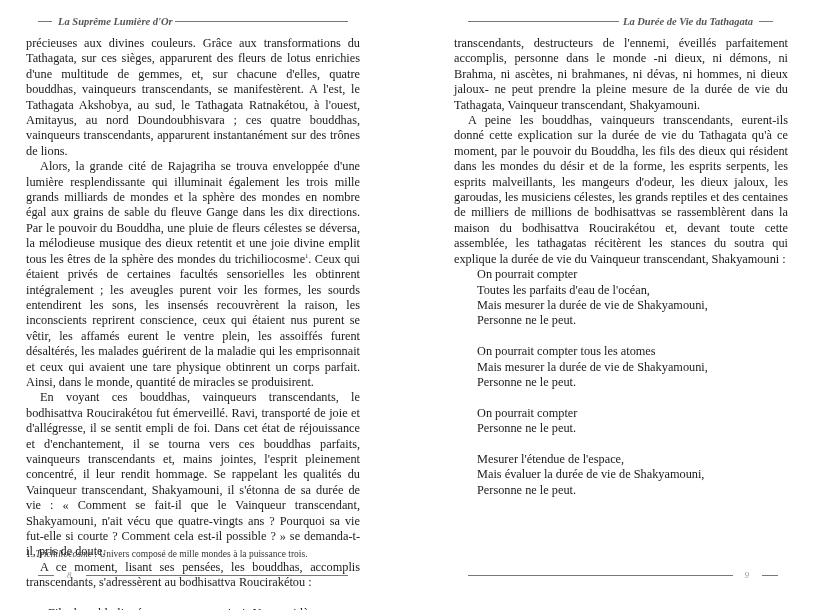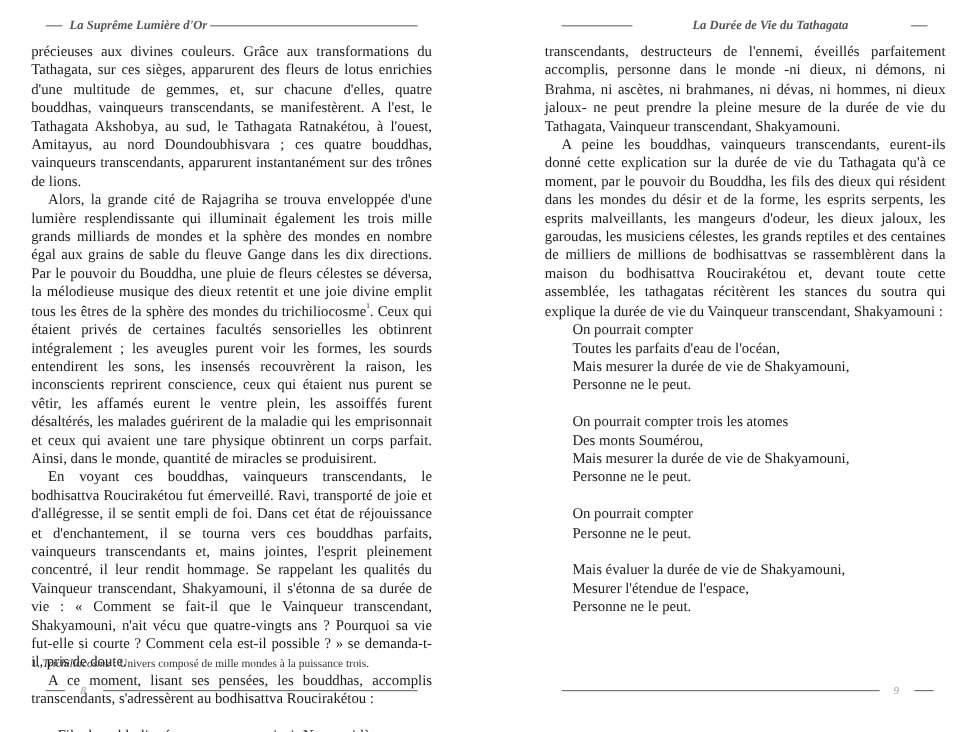--- a/index.html
+++ b/index.html
@@ -8,21 +8,21 @@
   .page { position: absolute; top: 0; height: 610px; }
   #page-left { left: 0; width: 408px; }
   #page-right { left: 408px; width: 408px; }
 
   .running-head { position: absolute; top: 14px; height: 14px; display: flex; align-items: center;
                   font-style: italic; font-weight: bold; font-size: 10.5px; color: #555; }
   .rule { height: 1px; background: #777; }
   #page-left .running-head { left: 38px; width: 310px; }
   #page-left .running-head .rule-short { width: 14px; margin-right: 6px; }
   #page-left .running-head .rule-long { flex: 1; margin-left: 2px; }
-  #page-right .running-head { left: 60px; width: 305px; gap: 46px; }
+  #page-right .running-head { left: 60px; width: 305px; }
   #page-right .running-head .rule-long { flex: 1; margin-right: 4px; }
   #page-right .running-head .rule-short { width: 14px; margin-left: 6px; }
 
   .text { position: absolute; top: 36px; font-size: 12.3px; line-height: 15.4px; text-align: justify; }
   #page-left .text { left: 26px; width: 334px; }
   #page-right .text { left: 46px; width: 334px; }
   .text p { margin: 0; }
   .text p.indent { text-indent: 14px; }
   .text p.last { text-align-last: left; }
   .gap { height: 15.4px; }
@@ -87,34 +87,33 @@
     <p class="indent">A peine les bouddhas, vainqueurs transcendants, eurent-ils donné cette explication sur la durée de vie du Tathagata qu'à ce moment, par le pouvoir du Bouddha, les fils des dieux qui résident dans les mondes du désir et de la forme, les esprits serpents, les esprits malveillants, les mangeurs d'odeur, les dieux jaloux, les garoudas, les musiciens célestes, les grands reptiles et des centaines de milliers de millions de bodhisattvas se rassemblèrent dans la maison du bodhisattva Roucirakétou et, devant toute cette assemblée, les tathagatas récitèrent les stances du soutra qui explique la durée de vie du Vainqueur transcendant, Shakyamouni :</p>
 
     <div class="verse">
       <span class="line">On pourrait compter</span>
       <span class="line">Toutes les parfaits d'eau de l'océan,</span>
       <span class="line">Mais mesurer la durée de vie de Shakyamouni,</span>
       <span class="line">Personne ne le peut.</span>
     </div>
     <div class="gap"></div>
     <div class="verse">
-      <span class="line">On pourrait compter trois les atomes</span>
-      <span class="line">Des monts Soumérou,</span>
+      <span class="line">On pourrait compter tous les atomes</span>
       <span class="line">Mais mesurer la durée de vie de Shakyamouni,</span>
       <span class="line">Personne ne le peut.</span>
     </div>
     <div class="gap"></div>
     <div class="verse">
       <span class="line">On pourrait compter</span>
       <span class="line">Personne ne le peut.</span>
     </div>
     <div class="gap"></div>
     <div class="verse">
+      <span class="line">Mesurer l'étendue de l'espace,</span>
       <span class="line">Mais évaluer la durée de vie de Shakyamouni,</span>
-      <span class="line">Mesurer l'étendue de l'espace,</span>
       <span class="line">Personne ne le peut.</span>
     </div>
     <div class="gap"></div>
     <div class="verse">
     </div>
   </div>
 
   <div class="folio">
     <div class="rule rule-long"></div>
     <span class="num">9</span>

